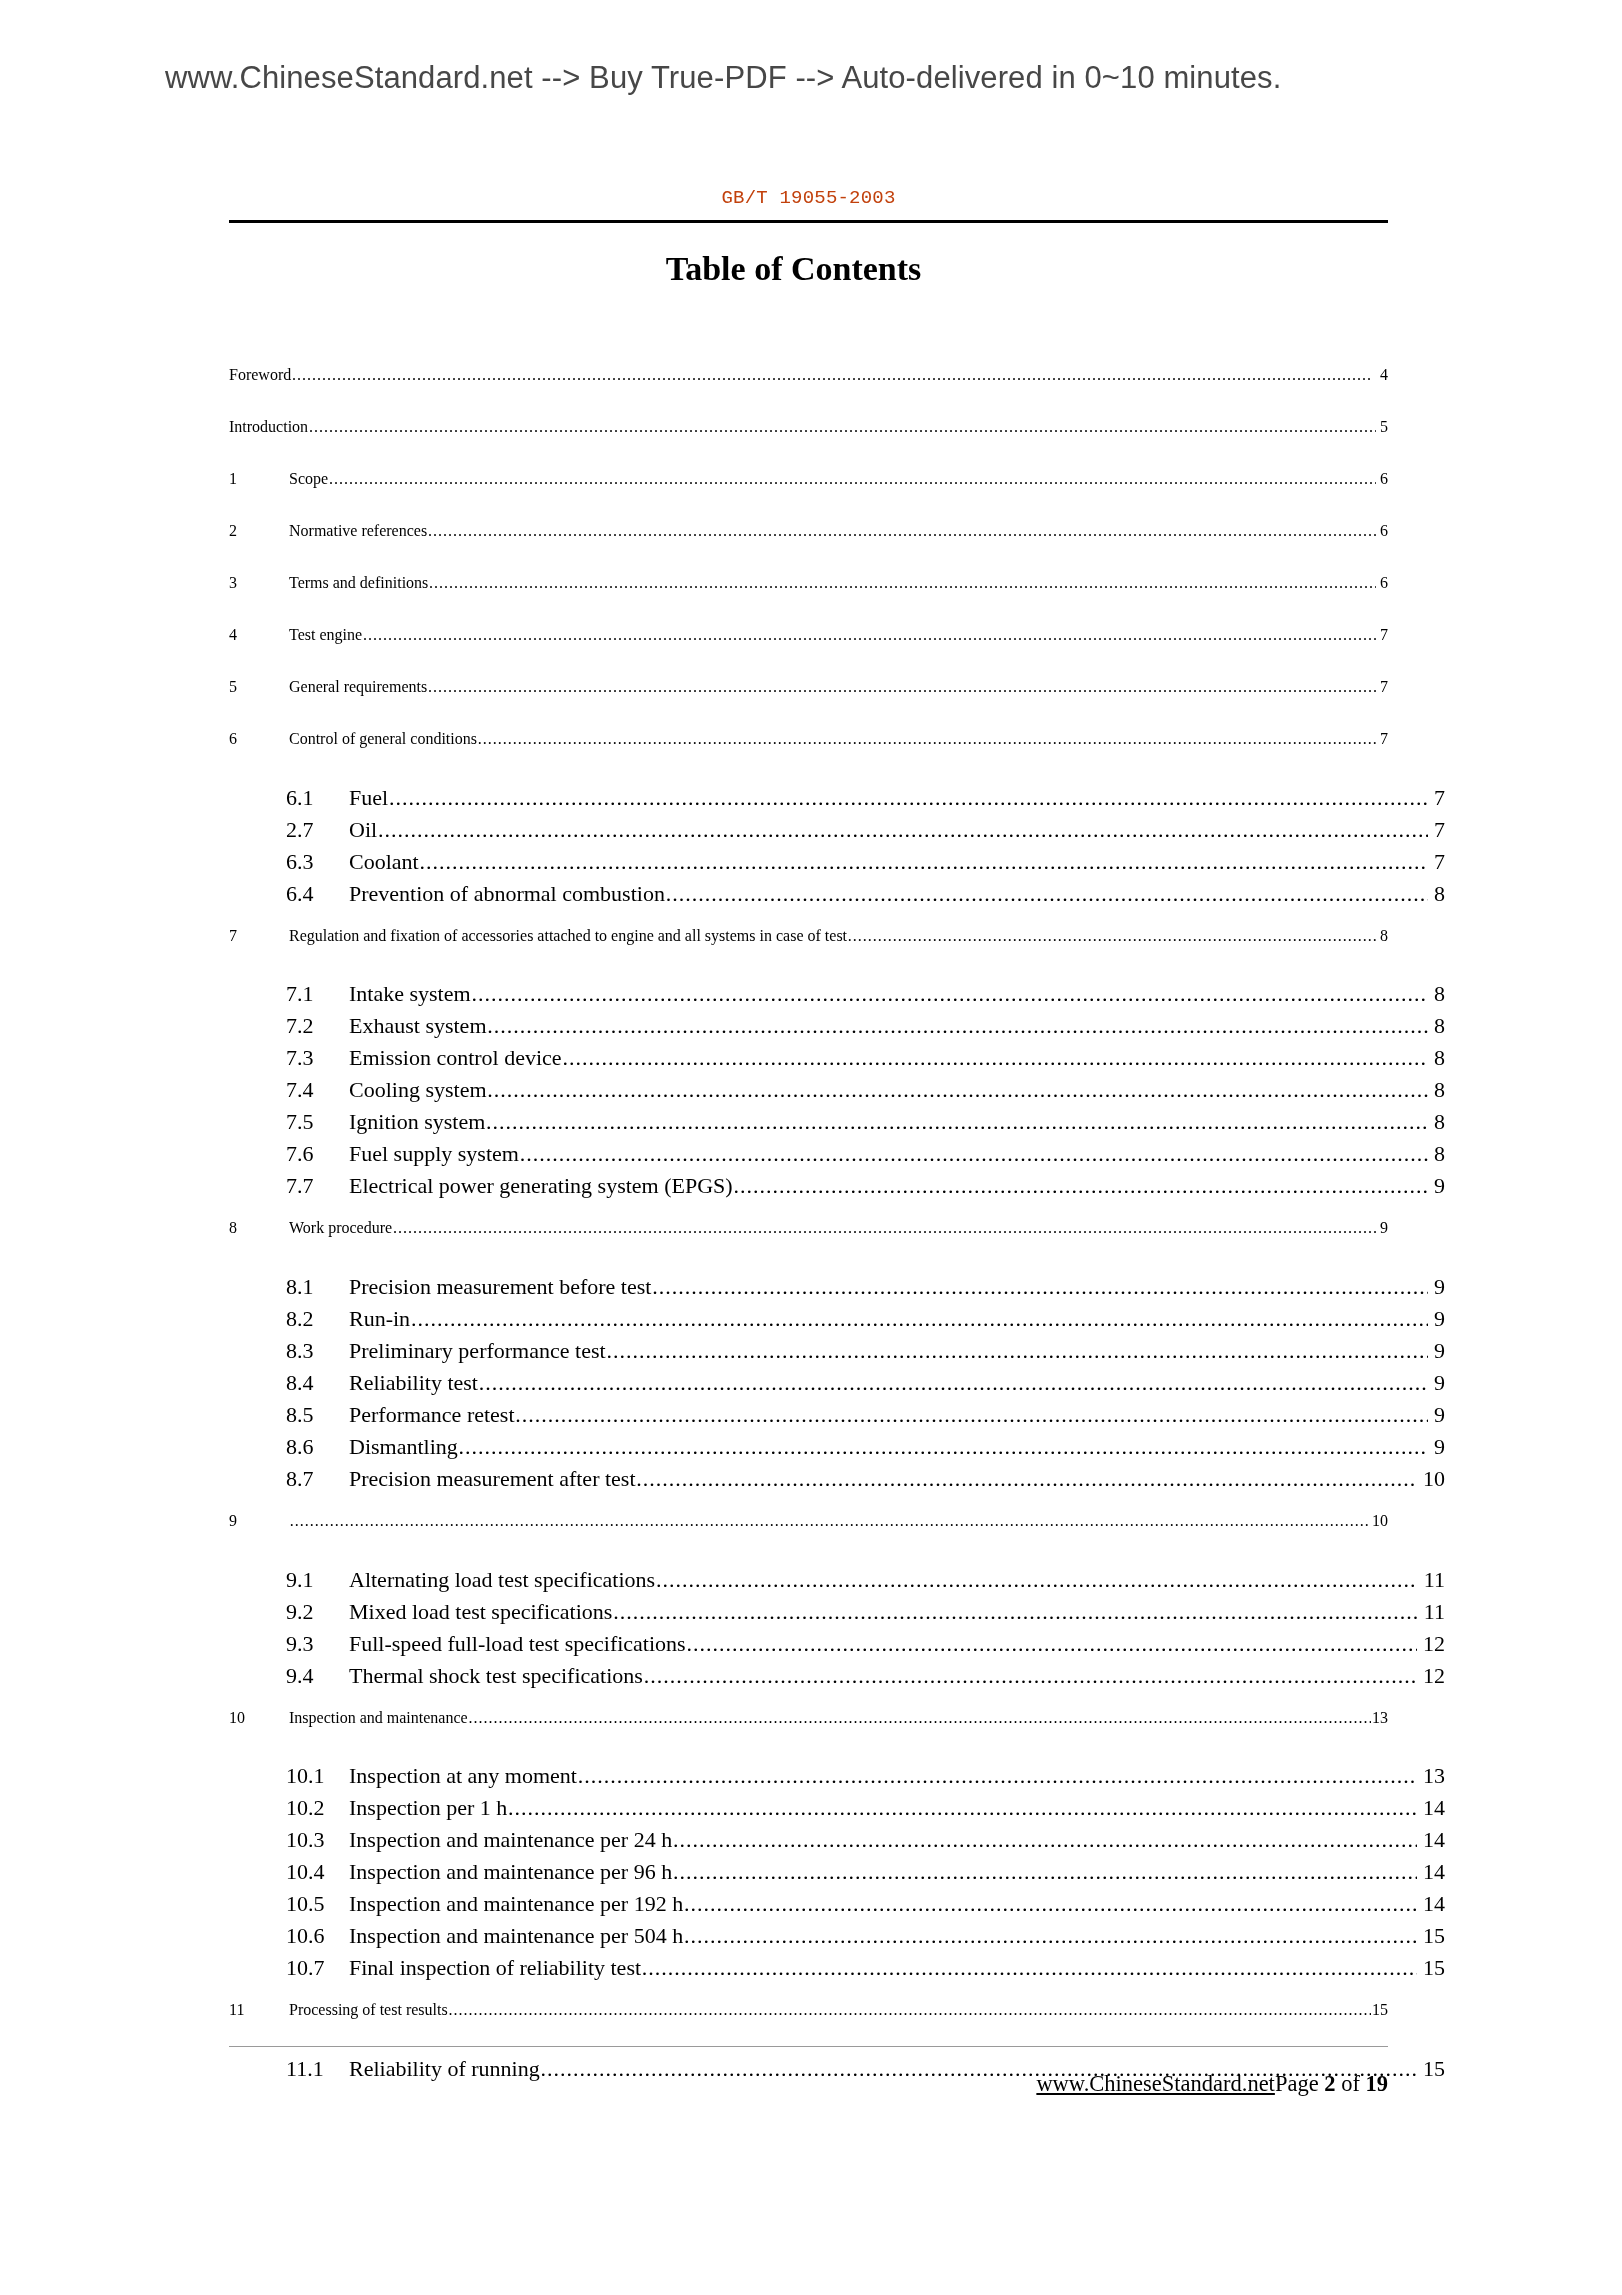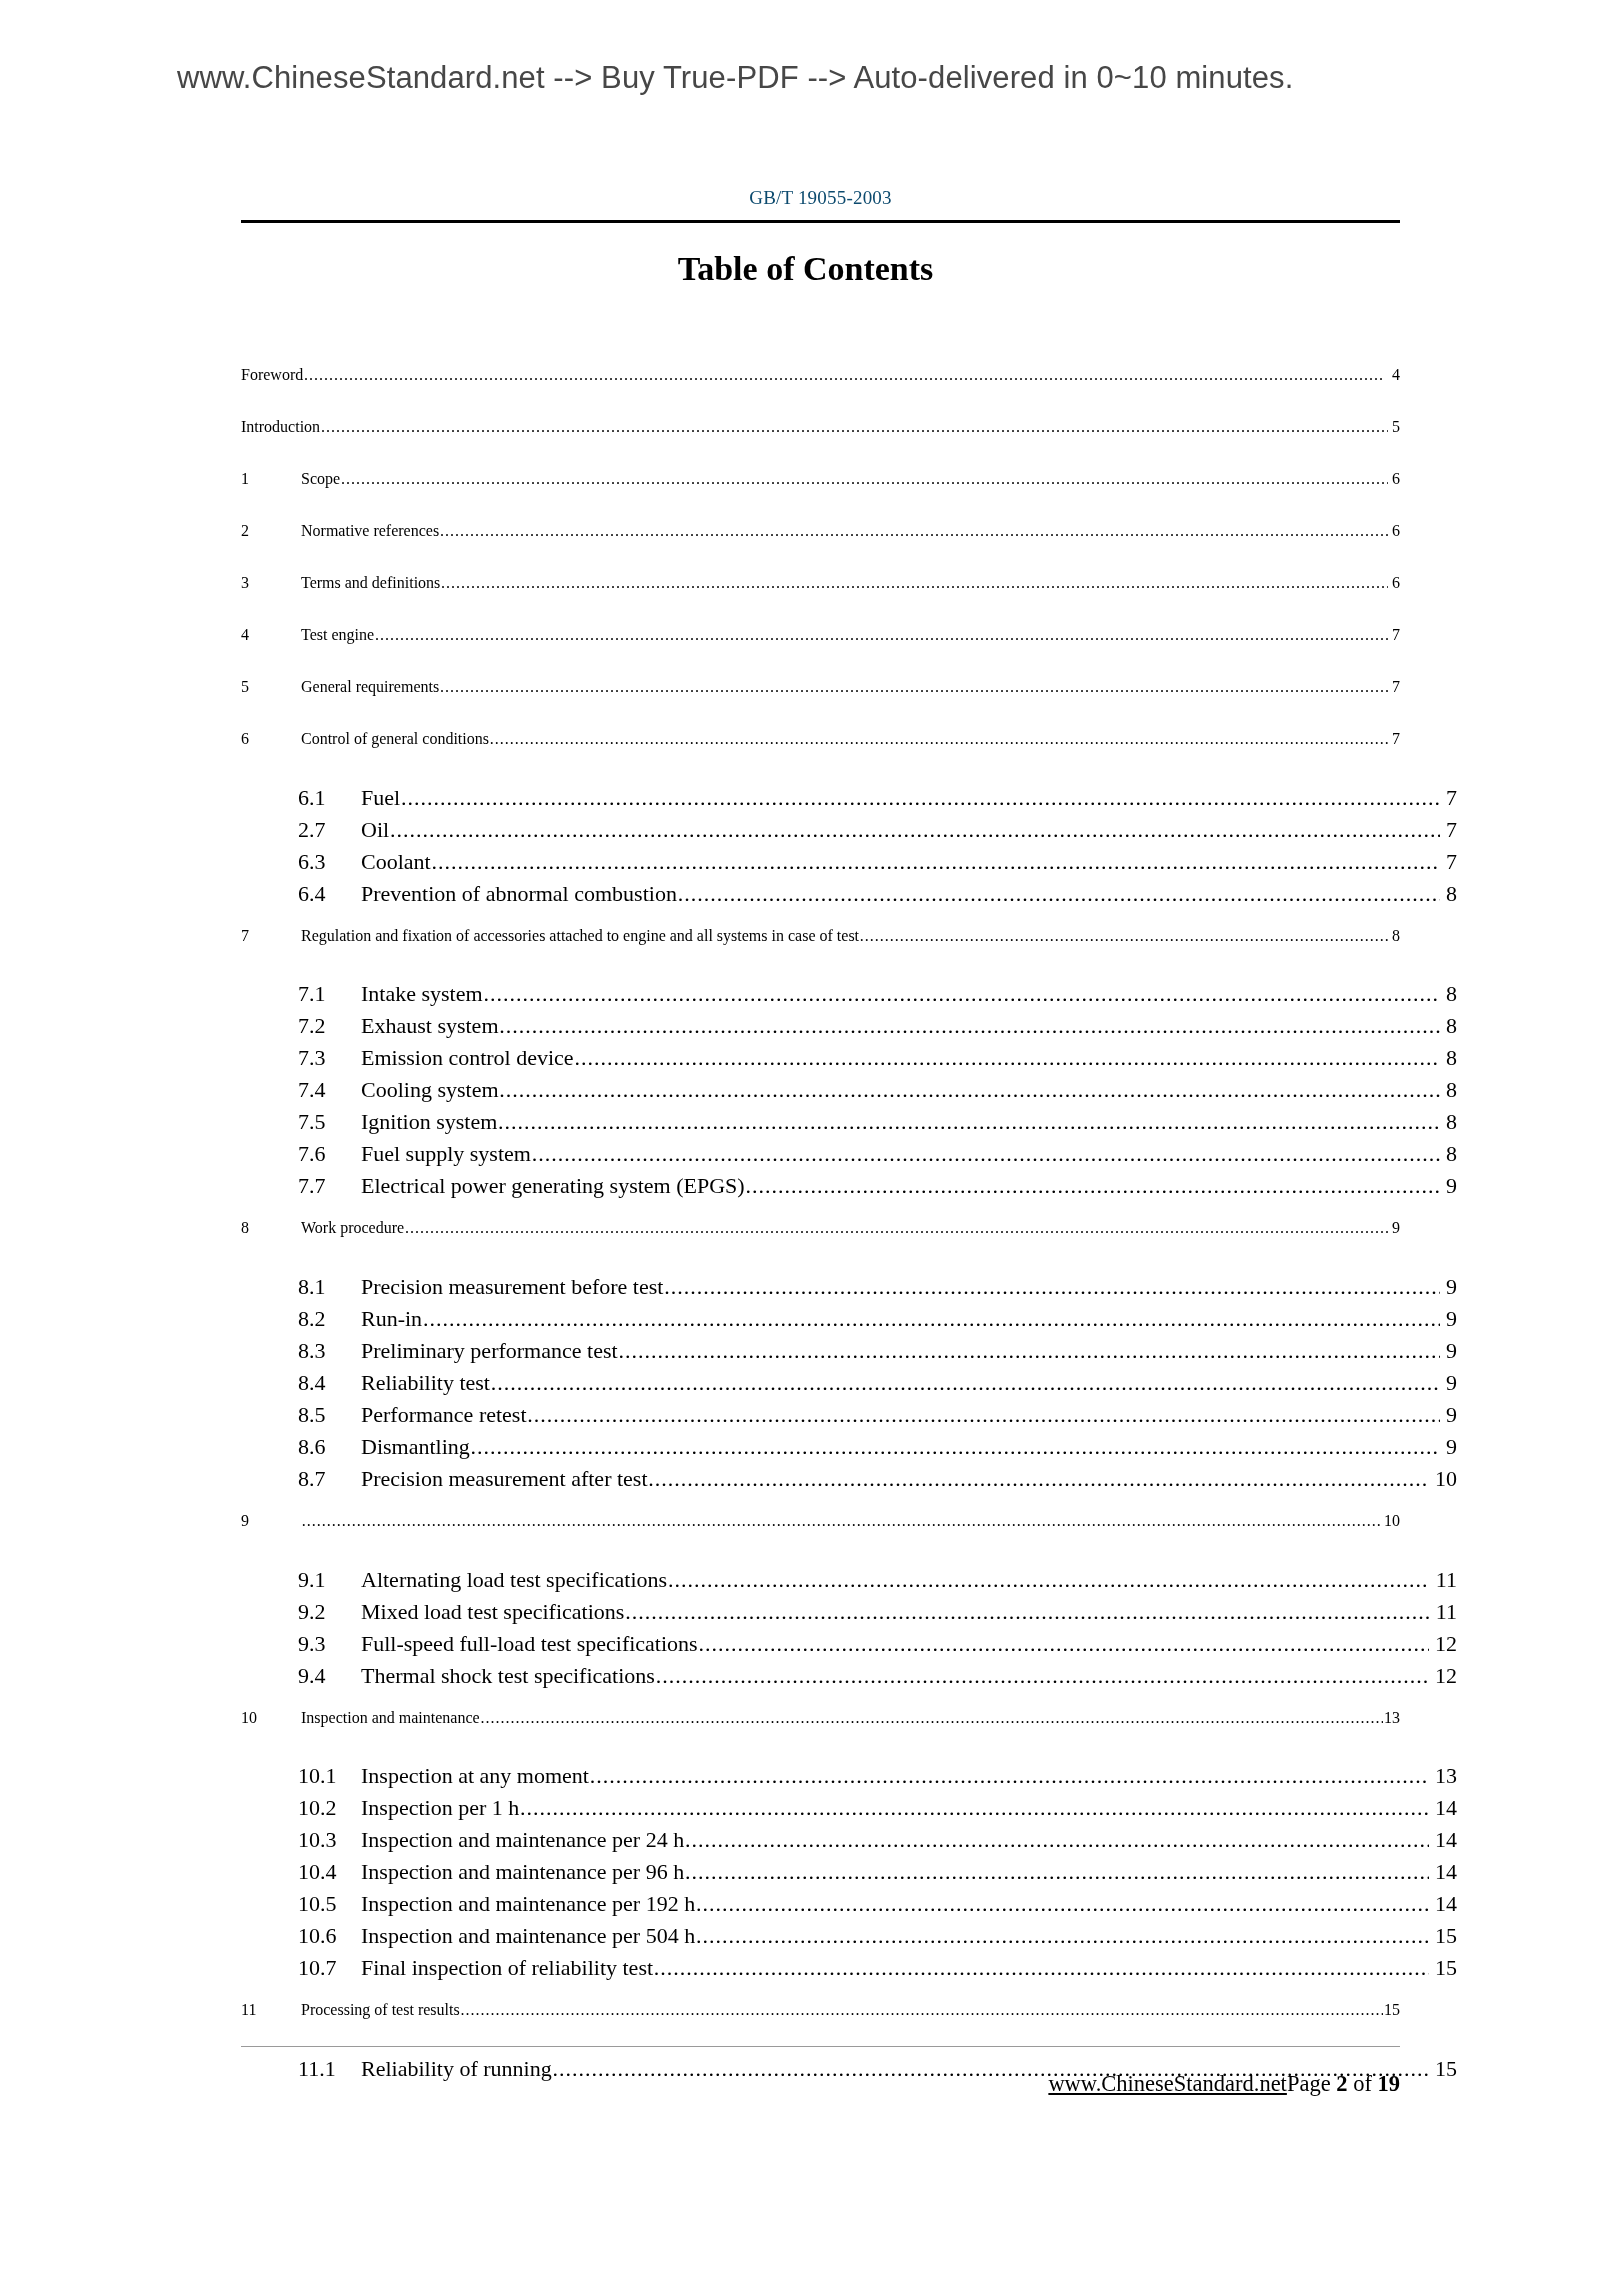--- a/index.html
+++ b/index.html
@@ -7,21 +7,20 @@
     padding: 0;
     background: #ffffff;
   }
   .page {
     position: relative;
     width: 1511px;
     height: 2295px;
     background: #ffffff;
     font-family: "Liberation Serif", "DejaVu Serif", serif;
     overflow: hidden;
-    margin-left: 12px;
   }
 
   
   .promo-banner {
     position: absolute;
     left: 165px;
     top: 60px;
     font-family: "Liberation Sans", "DejaVu Sans", sans-serif;
     font-size: 31px;
     color: #474747;
@@ -32,22 +31,23 @@
   
   .doc-header {
     position: absolute;
     left: 229px;
     top: 187px;
     width: 1159px;
   }
   .doc-header .std-no {
     text-align: center;
     font-size: 19px;
-    color: #0c4a6e;
+    color: #c2410c;
     letter-spacing: 0.2px;
+    font-family: Liberation Mono, monospace;
   }
   .header-rule {
     position: absolute;
     left: 229px;
     top: 220px;
     width: 1159px;
     height: 0;
     border-top: 3.3px solid #000000;
   }
 

